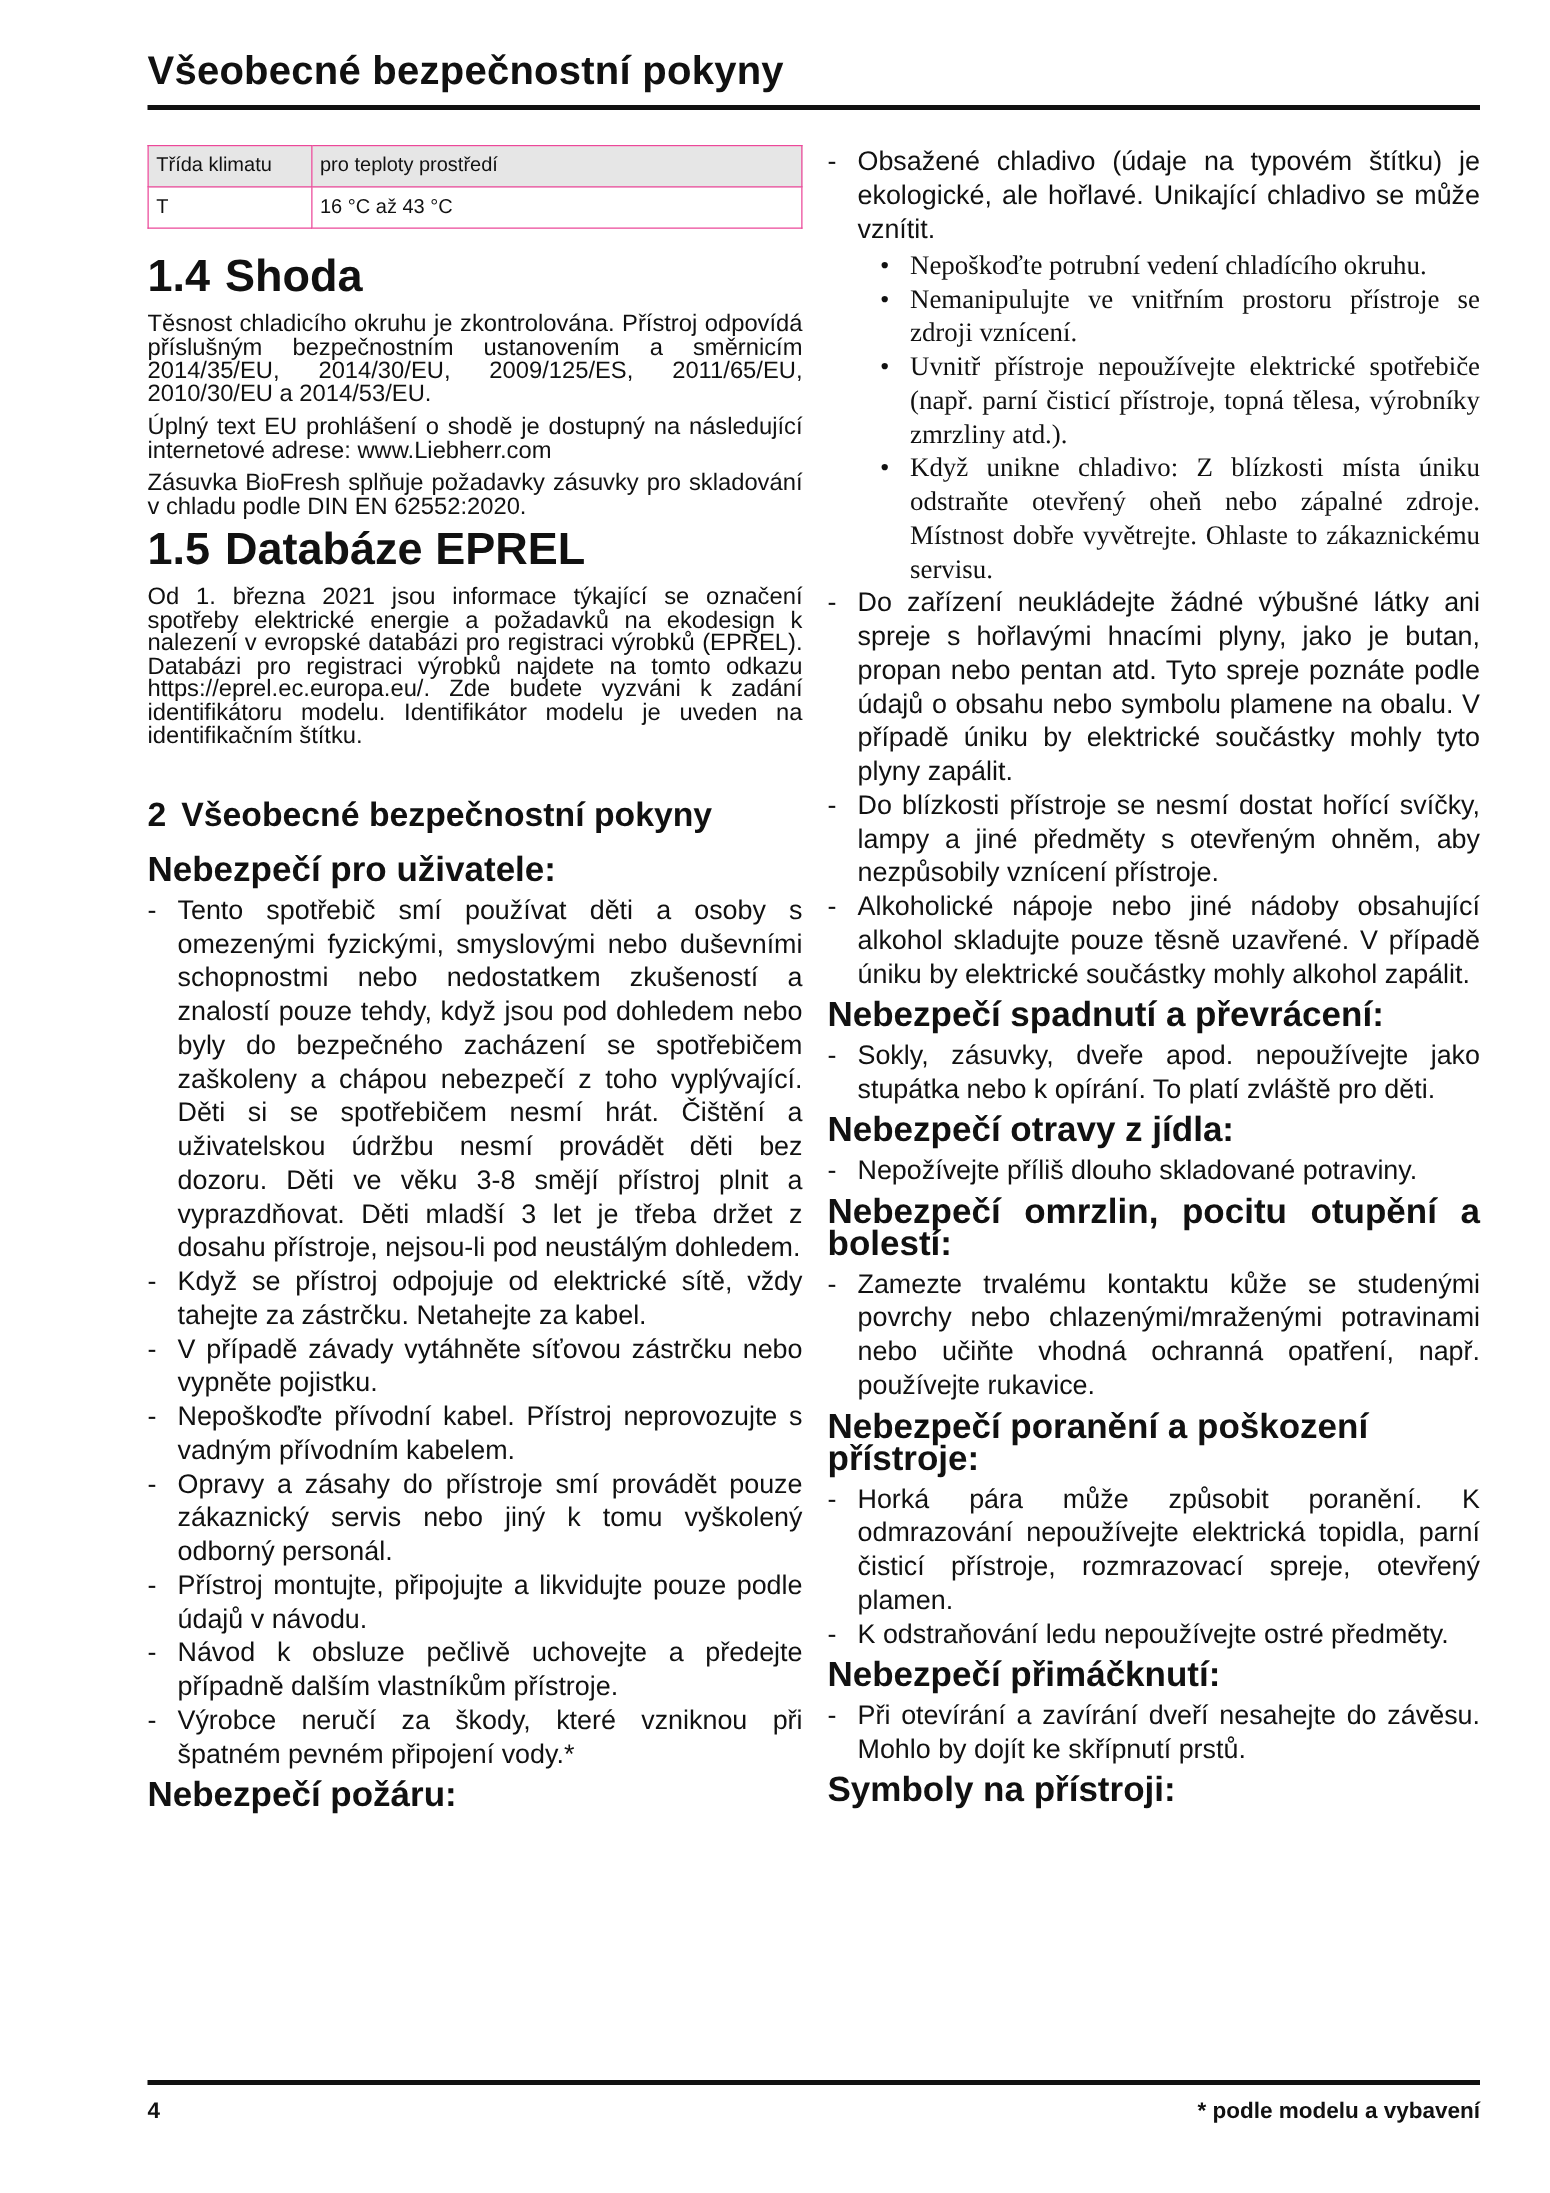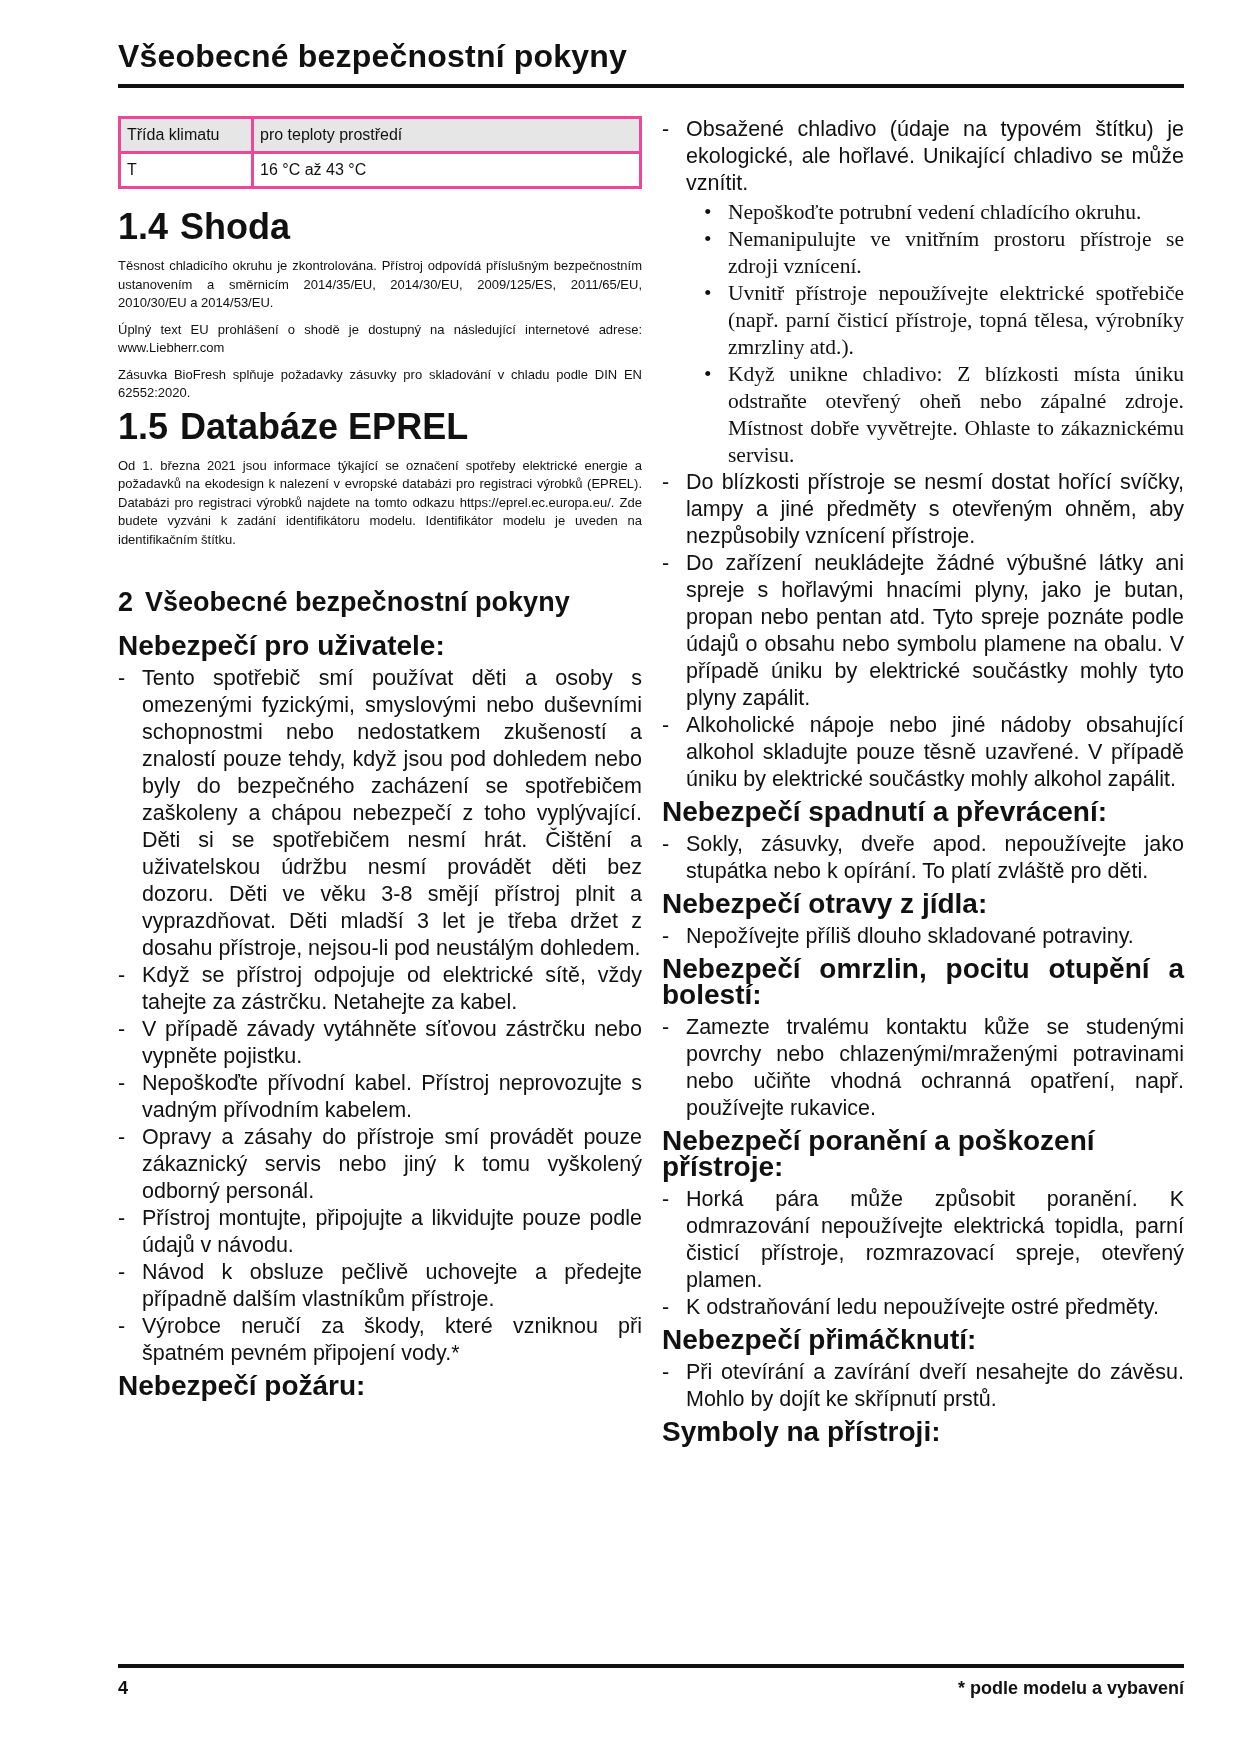--- a/index.html
+++ b/index.html
@@ -7,29 +7,29 @@
            font-family: "Liberation Sans", sans-serif; color: #111111; }
     .page-header { position: absolute; left: 118px; top: 36px; width: 1066px; }
     .page-header h1 { margin: 0; font-size: 32px; font-weight: bold; letter-spacing: 0.2px; line-height: 40px; }
     .page-header .rule { height: 4px; background: #111; margin-top: 8px; }
 
     .col { position: absolute; top: 116px; }
     .col-left { left: 118px; width: 524px; }
     .col-right { left: 662px; width: 522px; }
 
     table.climate { border-collapse: collapse; width: 524px; font-size: 16px; margin-bottom: 22px; }
-    table.climate td { border: 3px solid #ec4899; padding: 4px 6px; height: 24px; }
+    table.climate td { border: 1px solid #ec4899; padding: 4px 6px; height: 24px; }
     table.climate tr.head td { background: #e6e6e6; }
     table.climate td.c1 { width: 118px; }
 
     h2 { font-size: 36px; font-weight: bold; margin: 0 0 14px 0; line-height: 32px; }
     h2.big { font-size: 27px; line-height: 38px; margin-top: 34px; margin-bottom: 12px; }
     h2 .num { margin-right: 12px; }
 
-    p.small { font-size: 13px; line-height: 18.5px; margin: 0 0 8px 0; text-align: justify; }
+    p.small { font-size: 19px; line-height: 18.5px; margin: 0 0 8px 0; text-align: justify; }
 
     h3 { font-size: 28px; font-weight: bold; margin: 6px 0 6px 0; line-height: 26px; }
 
     ul.dash { list-style: none; margin: 0 0 6px 0; padding: 0; }
     ul.dash > li { position: relative; padding-left: 24px; font-size: 21.5px; line-height: 27px; text-align: justify; }
     ul.dash > li::before { content: "-"; position: absolute; left: 0; top: 0; }
     ul.bullet { list-style: none; margin: 2px 0 0 0; padding: 0 0 0 18px; }
     ul.bullet > li { position: relative; padding-left: 24px; font-size: 21.5px; line-height: 27px; text-align: justify; font-family: Liberation Serif, serif; }
     ul.bullet > li::before { content: "•"; position: absolute; left: 0; top: 0; }
 
@@ -88,22 +88,22 @@
   <ul class="dash">
     <li>
       <span>Obsažené chladivo (údaje na typovém štítku) je ekologické, ale hořlavé. Unikající chladivo se může vznítit.</span>
       <ul class="bullet">
         <li>Nepoškoďte potrubní vedení chladícího okruhu.</li>
         <li>Nemanipulujte ve vnitřním prostoru přístroje se zdroji vznícení.</li>
         <li>Uvnitř přístroje nepoužívejte elektrické spotřebiče (např. parní čisticí přístroje, topná tělesa, výrobníky zmrzliny atd.).</li>
         <li>Když unikne chladivo: Z blízkosti místa úniku odstraňte otevřený oheň nebo zápalné zdroje. Místnost dobře vyvětrejte. Ohlaste to zákaznickému servisu.</li>
       </ul>
     </li>
+    <li>Do zařízení neukládejte žádné výbušné látky ani spreje s hořlavými hnacími plyny, jako je butan, propan nebo pentan atd. Tyto spreje poznáte podle údajů o obsahu nebo symbolu plamene na obalu. V případě úniku by elektrické součástky mohly tyto plyny zapálit.</li>
     <li>Do blízkosti přístroje se nesmí dostat hořící svíčky, lampy a jiné předměty s otevřeným ohněm, aby nezpůsobily vznícení přístroje.</li>
-    <li>Do zařízení neukládejte žádné výbušné látky ani spreje s hořlavými hnacími plyny, jako je butan, propan nebo pentan atd. Tyto spreje poznáte podle údajů o obsahu nebo symbolu plamene na obalu. V případě úniku by elektrické součástky mohly tyto plyny zapálit.</li>
     <li>Alkoholické nápoje nebo jiné nádoby obsahující alkohol skladujte pouze těsně uzavřené. V případě úniku by elektrické součástky mohly alkohol zapálit.</li>
   </ul>
 
   <h3>Nebezpečí spadnutí a převrácení:</h3>
   <ul class="dash">
     <li>Sokly, zásuvky, dveře apod. nepoužívejte jako stupátka nebo k opírání. To platí zvláště pro děti.</li>
   </ul>
 
   <h3>Nebezpečí otravy z jídla:</h3>
   <ul class="dash">

